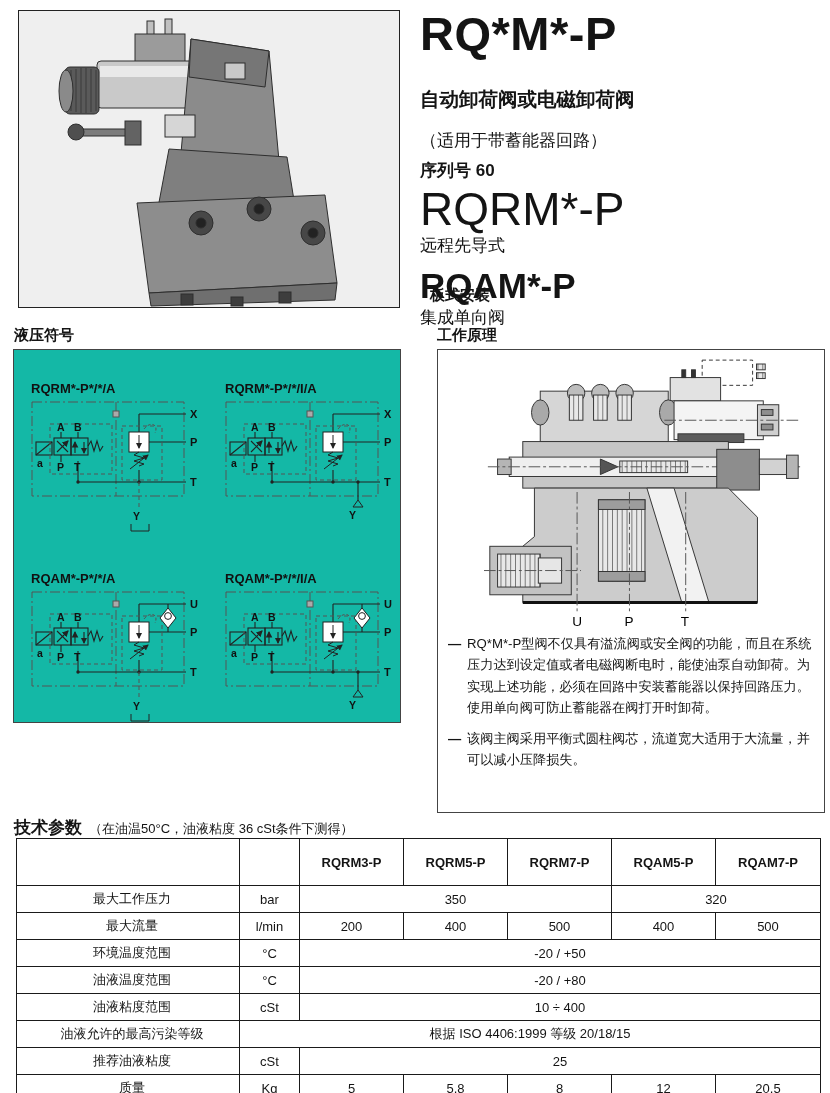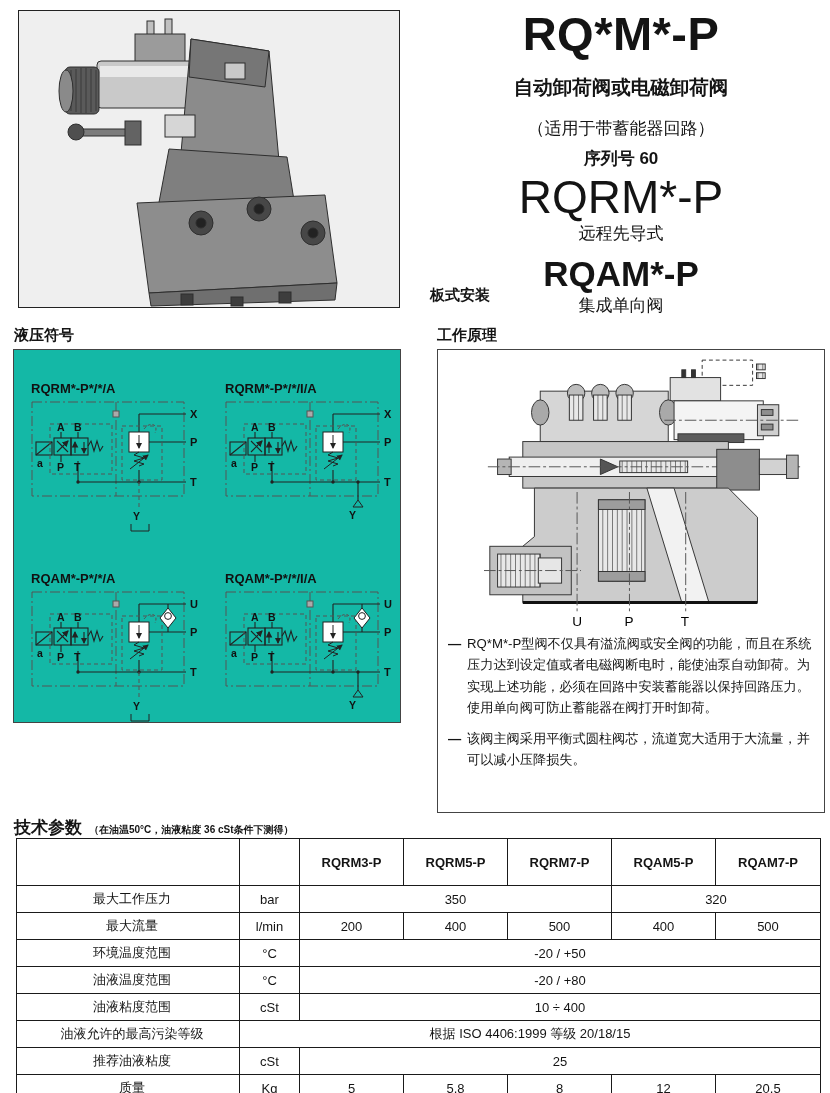--- a/index.html
+++ b/index.html
@@ -2,43 +2,43 @@
 <html><head>
 <meta charset="utf-8">
 <style>
   *{margin:0;padding:0;box-sizing:border-box}
   html,body{background:#fff;font-family:"Liberation Sans","DejaVu Sans",sans-serif;color:#141414}
   #root{position:relative;width:830px;height:1093px;background:#fff;overflow:hidden}
   .abs{position:absolute}
   
   .photo-frame{left:18px;top:10px;width:382px;height:298px;border:1px solid #222;background:#efefef}
   
-  .hdr{left:420px;top:10px;width:402px;text-align:center}
+  .hdr{left:420px;top:10px;width:402px;text-align:left}
   .hdr .title{font-size:47px;font-weight:bold;line-height:1.02;letter-spacing:.5px}
-  .hdr .sub-b{font-size:19.5px;font-weight:bold;margin-top:16px}
+  .hdr .sub-b{font-size:19.5px;font-weight:bold;margin-top:28px}
   .hdr .sub-p{font-size:17px;margin-top:16px}
   .hdr .series{font-size:17px;font-weight:bold;margin-top:7px}
   .hdr .m1{font-size:46px;font-weight:normal;margin-top:3px;line-height:1.05}
   .hdr .md{font-size:17px;margin-top:1px}
   .hdr .m2{font-size:35px;font-weight:bold;margin-top:11px;line-height:1.05}
   .mounting{left:430px;top:286px;font-size:15px;font-weight:bold}
   .sec-h{font-size:15px;font-weight:bold}
   #symh{left:14px;top:326px}
   #symbox{left:13px;top:349px;width:388px;height:374px;border:1px solid #444;background:#14b8a6}
   .sym{position:absolute;width:186px;height:158px}
   #prih{left:437px;top:326px}
   #pribox{left:437px;top:349px;width:388px;height:464px;border:1px solid #444;background:#fff}
   #cross{position:absolute;left:46px;top:6px}
   #bullets{position:absolute;left:10px;top:283px;width:372px}
   .bullet{display:flex;font-size:13.2px;line-height:1.62;margin-bottom:9px}
   .bullet .dash{flex:0 0 19px;font-weight:bold}
   
   #techh{left:14px;top:816px}
   #techh .tt{font-size:17px;font-weight:bold}
-  #techh .note{font-size:10px;font-weight:bold;margin-left:7px}
+  #techh .note{font-size:13px;font-weight:normal;margin-left:7px}
   #tbl{left:16px;top:838px;border-collapse:collapse;table-layout:fixed}
   #tbl td,#tbl th{border:1px solid #1a1a1a;font-size:13px;text-align:center;height:27px;padding:0 4px;font-weight:normal;background:#fff}
   #tbl tr:first-child td,#tbl tr:first-child th{height:47px}
   #tbl th{font-weight:bold}
   #tbl td.lbl{text-align:center;padding-left:12px}
   svg text{font-family:"Liberation Sans","DejaVu Sans",sans-serif}
 </style>
 </head>
 <body>
 

